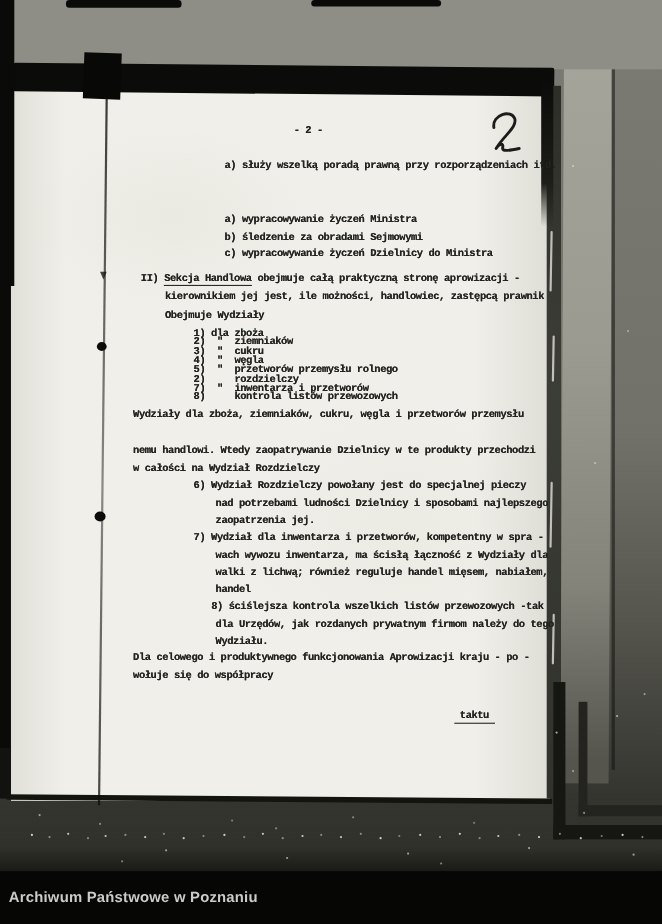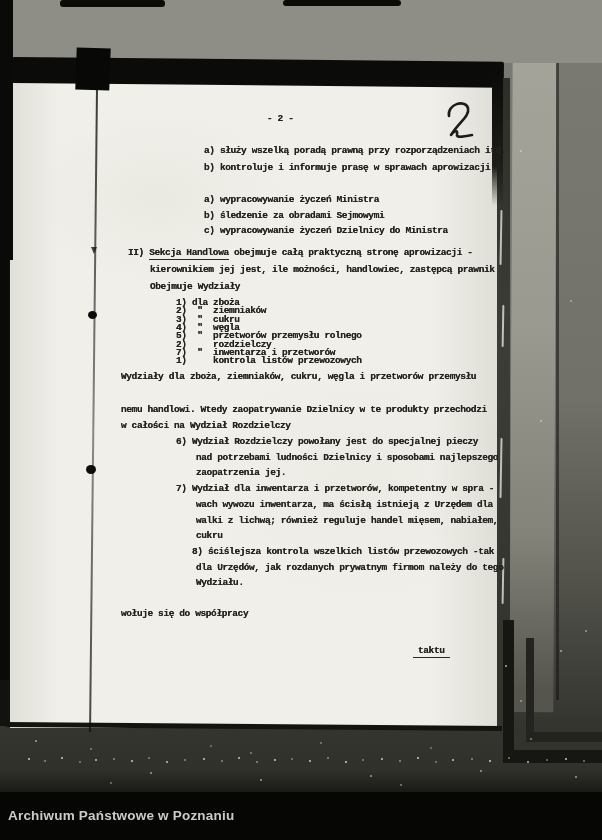--- a/index.html
+++ b/index.html
@@ -124,52 +124,52 @@
 
   <div class="speck" id="speck-row"></div>
   <div class="speck" id="speck-scatter"></div>
 
   <div class="ln" style="left:267px;top:114px">- 2 -</div>
   <svg width="34" height="44" viewBox="0 0 34 44" style="position:absolute;left:443px;top:100px">
     <path d="M 6 16 C 4 4 22 -1 25 8 C 27 16 16 22 8 35 C 11 30 15 30 14 34 C 13 38 19 37 29 35" stroke="#1c1c1a" stroke-width="2.6" fill="none" stroke-linecap="round" stroke-linejoin="round"></path>
   </svg>
 
   <div class="ln" style="left:204px;top:146px">a) służy wszelką poradą prawną przy rozporządzeniach itd.</div>
-  <div class="ln" style="left:204px;top:163px">b) kontroluje i informuje prasę w sprawach aprowizacji</div>
   <div class="ln" style="left:204px;top:195px">a) wypracowywanie życzeń Ministra</div>
   <div class="ln" style="left:204px;top:211px">b) śledzenie za obradami Sejmowymi</div>
   <div class="ln" style="left:204px;top:226px">c) wypracowywanie życzeń Dzielnicy do Ministra</div>
 
   <div class="ln" style="left:150px;top:265px">kierownikiem jej jest, ile możności, handlowiec, zastępcą prawnik</div>
   <div class="ln" style="left:128px;top:248px"><span>II) </span><span class="u">Sekcja Handlowa</span><span> obejmuje całą praktyczną stronę aprowizacji -</span></div>
   <div class="ln" style="left:150px;top:282px">Obejmuje Wydziały</div>
 
   <div class="ln" style="left:176px;top:298px">1) dla zboża</div>
   <div class="ln" style="left:176px;top:306px">2)  "  ziemniaków</div>
   <div class="ln" style="left:176px;top:315px">3)  "  cukru</div>
   <div class="ln" style="left:176px;top:323px">4)  "  węgla</div>
   <div class="ln" style="left:176px;top:331px">5)  "  przetworów przemysłu rolnego</div>
   <div class="ln" style="left:176px;top:340px">2)     rozdzielczy</div>
   <div class="ln" style="left:176px;top:348px">7)  "  inwentarza i przetworów</div>
-  <div class="ln" style="left:176px;top:356px">1)     kontrola listów przewozowych</div>
+  <div class="ln" style="left:176px;top:356px">8)     kontrola listów przewozowych</div>
 
   <div class="ln" style="left:121px;top:372px">Wydziały dla zboża, ziemniaków, cukru, węgla i przetworów przemysłu</div>
   <div class="ln" style="left:121px;top:405px">nemu handlowi. Wtedy zaopatrywanie Dzielnicy w te produkty przechodzi</div>
   <div class="ln" style="left:121px;top:421px">w całości na Wydział Rozdzielczy</div>
 
   <div class="ln" style="left:176px;top:437px">6) Wydział Rozdzielczy powołany jest do specjalnej pieczy</div>
   <div class="ln" style="left:196px;top:453px">nad potrzebami ludności Dzielnicy i sposobami najlepszego</div>
   <div class="ln" style="left:196px;top:468px">zaopatrzenia jej.</div>
   <div class="ln" style="left:176px;top:484px">7) Wydział dla inwentarza i przetworów, kompetentny w spra -</div>
-  <div class="ln" style="left:196px;top:500px">wach wywozu inwentarza, ma ścisłą istnieją z Urzędem dla</div>
+  <div class="ln" style="left:196px;top:500px">wach wywozu inwentarza, ma ścisłą łączność z Wydziały dla</div>
   <div class="ln" style="left:196px;top:516px">walki z lichwą; również reguluje handel mięsem, nabiałem,</div>
-  <div class="ln" style="left:196px;top:531px">cukru</div>
+  <div class="ln" style="left:196px;top:531px">handel</div>
   <div class="ln" style="left:192px;top:547px">8) ściślejsza kontrola wszelkich listów przewozowych -tak</div>
   <div class="ln" style="left:196px;top:563px">dla Urzędów, jak rozdanych prywatnym firmom należy do tego</div>
   <div class="ln" style="left:196px;top:578px">Wydziału.</div>
 
+  <div class="ln" style="left:121px;top:593px">Dla celowego i produktywnego funkcjonowania Aprowizacji kraju - po -</div>
   <div class="ln" style="left:121px;top:609px">wołuje się do współpracy</div>
   <div class="ln u-ext" style="left:413px;top:646px">taktu</div>
 
   <div id="bottom-bar"></div>
   <div id="watermark">Archiwum Państwowe w Poznaniu</div>
 
 </div>
 
 </body></html>

